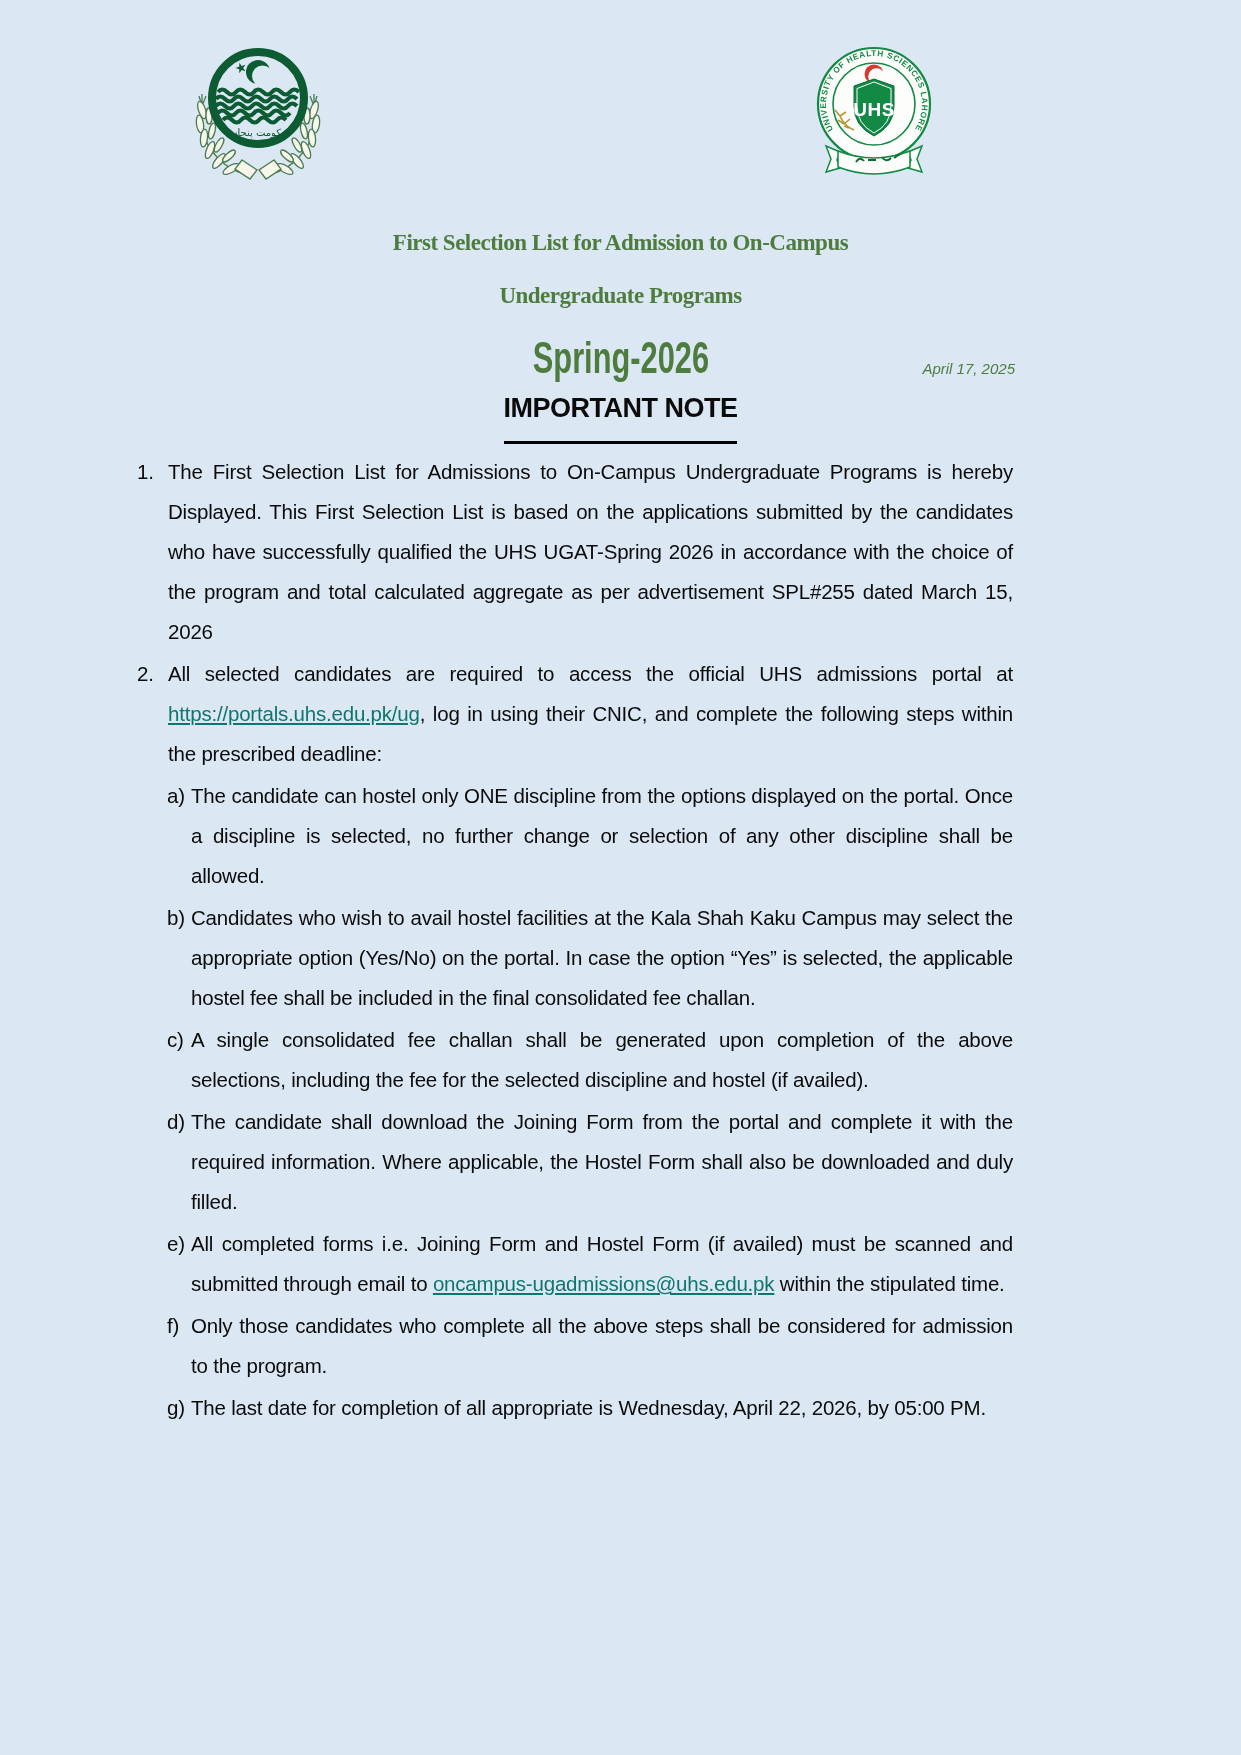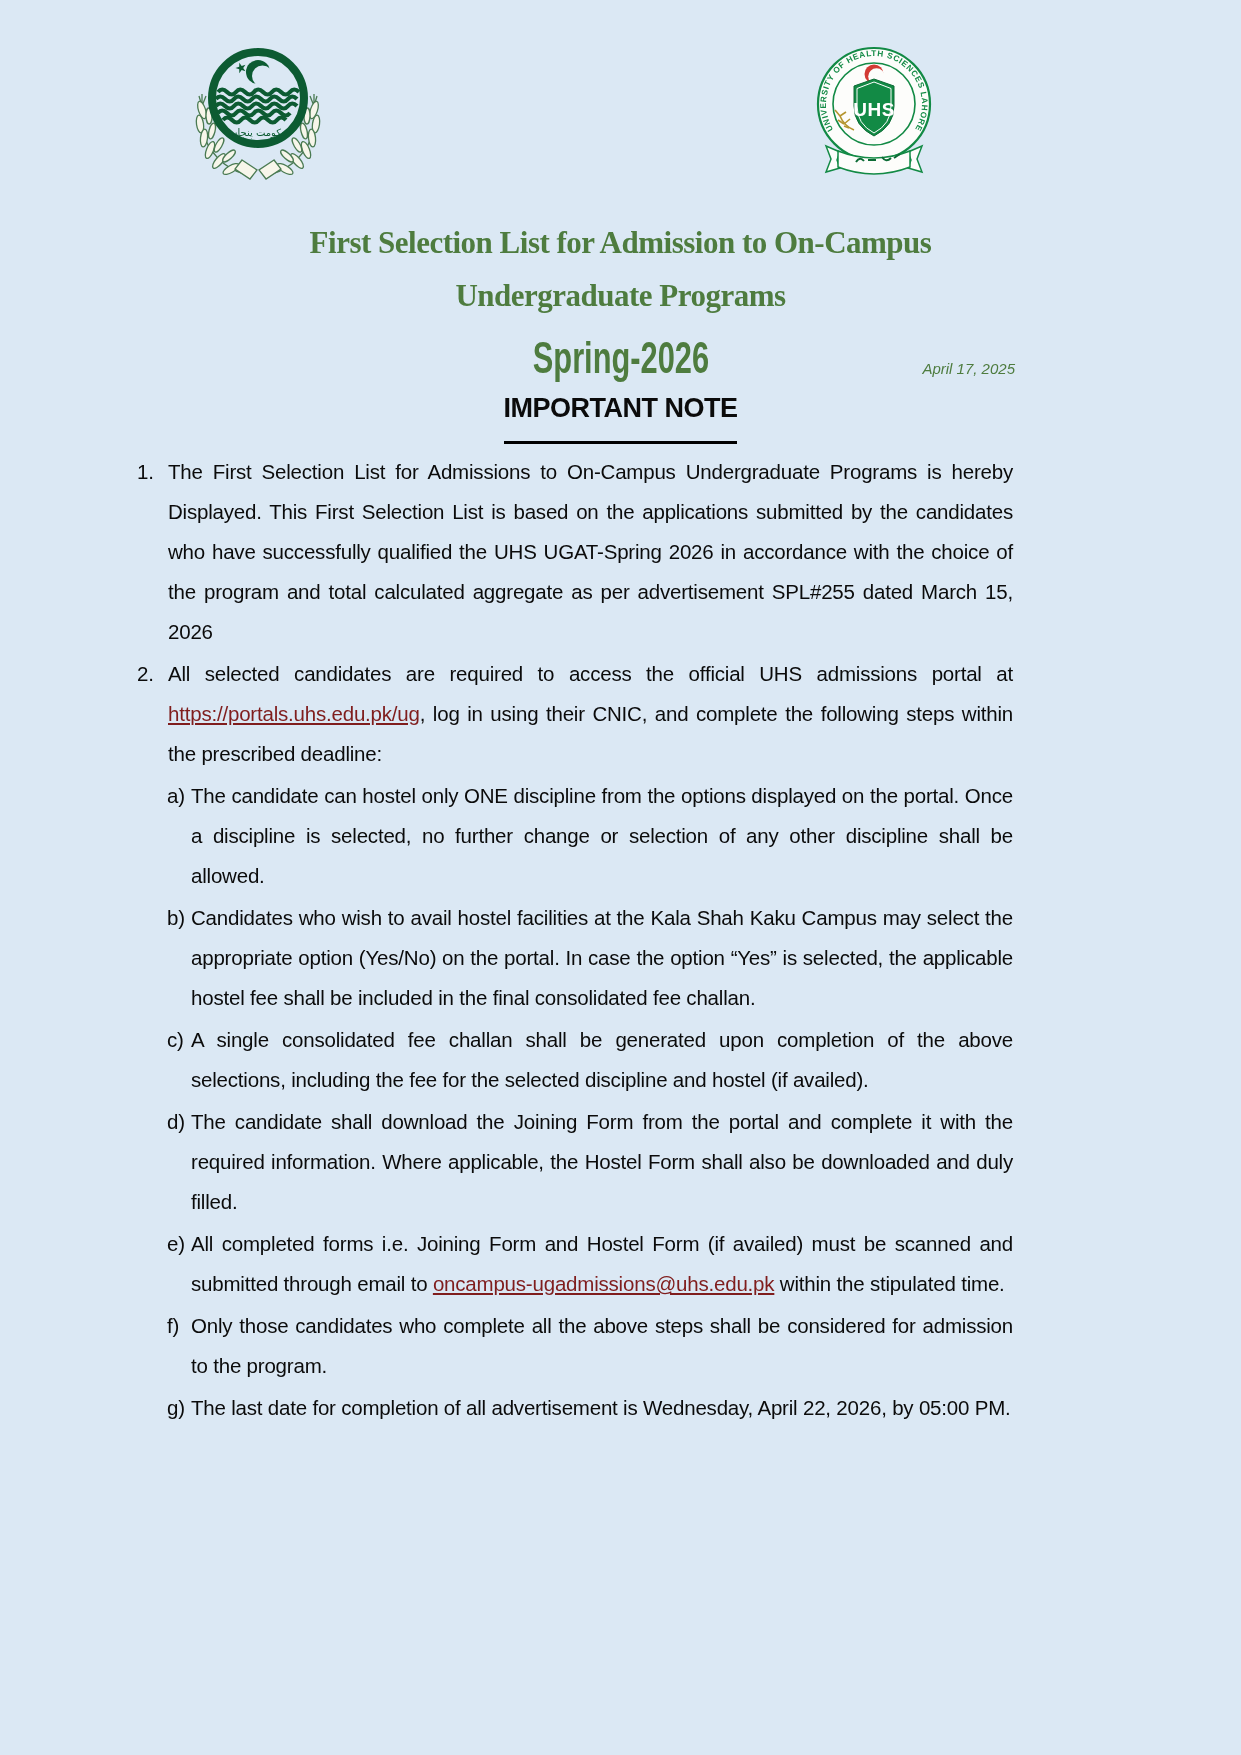--- a/index.html
+++ b/index.html
@@ -16,21 +16,21 @@
   
   .logo-left  { position: absolute; left: 178px; top: 36px; width: 160px; height: 150px; }
   .logo-right { position: absolute; left: 804px; top: 34px; width: 140px; height: 158px; }
   .logo-left svg, .logo-right svg { width: 100%; height: 100%; display: block; }
 
   
   .title-block { position: absolute; top: 216px; left: 0; width: 100%; text-align: center; color: #4e7c3f; }
   .title-serif {
     font-family: "Liberation Serif", serif;
     font-weight: bold;
-    font-size: 31px;
+    font-size: 23px;
     line-height: 53px;
     letter-spacing: -0.5px;
   }
   .title-session-wrap { margin-top: 14px; }
   .title-session {
     display: inline-block;
     font-family: "Liberation Sans", sans-serif;
     font-weight: 700;
     font-size: 44px;
     line-height: 44px;
@@ -55,21 +55,21 @@
   .note-list {
     position: absolute; top: 452px; left: 137px; width: 876px;
     font-size: 20.5px; line-height: 40px; letter-spacing: -0.2px;
   }
   .item { display: flex; margin-bottom: 2px; }
   .marker { flex: 0 0 31px; width: 31px; }
   .body-text { flex: 1; text-align: justify; }
   .sub { padding-left: 30px; }
   .sub .marker { flex: 0 0 24px; width: 24px; }
   .b { font-weight: normal; }
-  .doc-link { color: #7f1d1d; text-decoration: underline; }
+  .doc-link { color: #0f766e; text-decoration: underline; }
 </style>
 </head>
 <body>
 
 <div class="page">
 
   <div class="logo-left">
     <svg viewBox="0 0 160 150">
 
       <g stroke="#4a7a52" stroke-width="1.3" fill="#f7f6ea">
@@ -195,17 +195,17 @@
       <div class="item sub">
         <div class="marker">e)</div>
         <div class="body-text"><span class="">All completed forms i.e. Joining Form and Hostel Form (if availed) must be scanned and submitted through email to </span><a class="doc-link" href="#">oncampus-ugadmissions@uhs.edu.pk</a><span class=""> within the stipulated time.</span></div>
       </div>
       <div class="item sub">
         <div class="marker">f)</div>
         <div class="body-text"><span class="">Only those candidates who complete all the above steps shall be considered for admission to the program.</span></div>
       </div>
       <div class="item sub">
         <div class="marker">g)</div>
-        <div class="body-text"><span class="">The last date for completion of all advertisement is </span><span class="b">Wednesday, April 22, 2026, by 05:00 PM.</span></div>
+        <div class="body-text"><span class="">The last date for completion of all appropriate is </span><span class="b">Wednesday, April 22, 2026, by 05:00 PM.</span></div>
       </div>
     </div>
 
 </div>
 
 </body></html>

